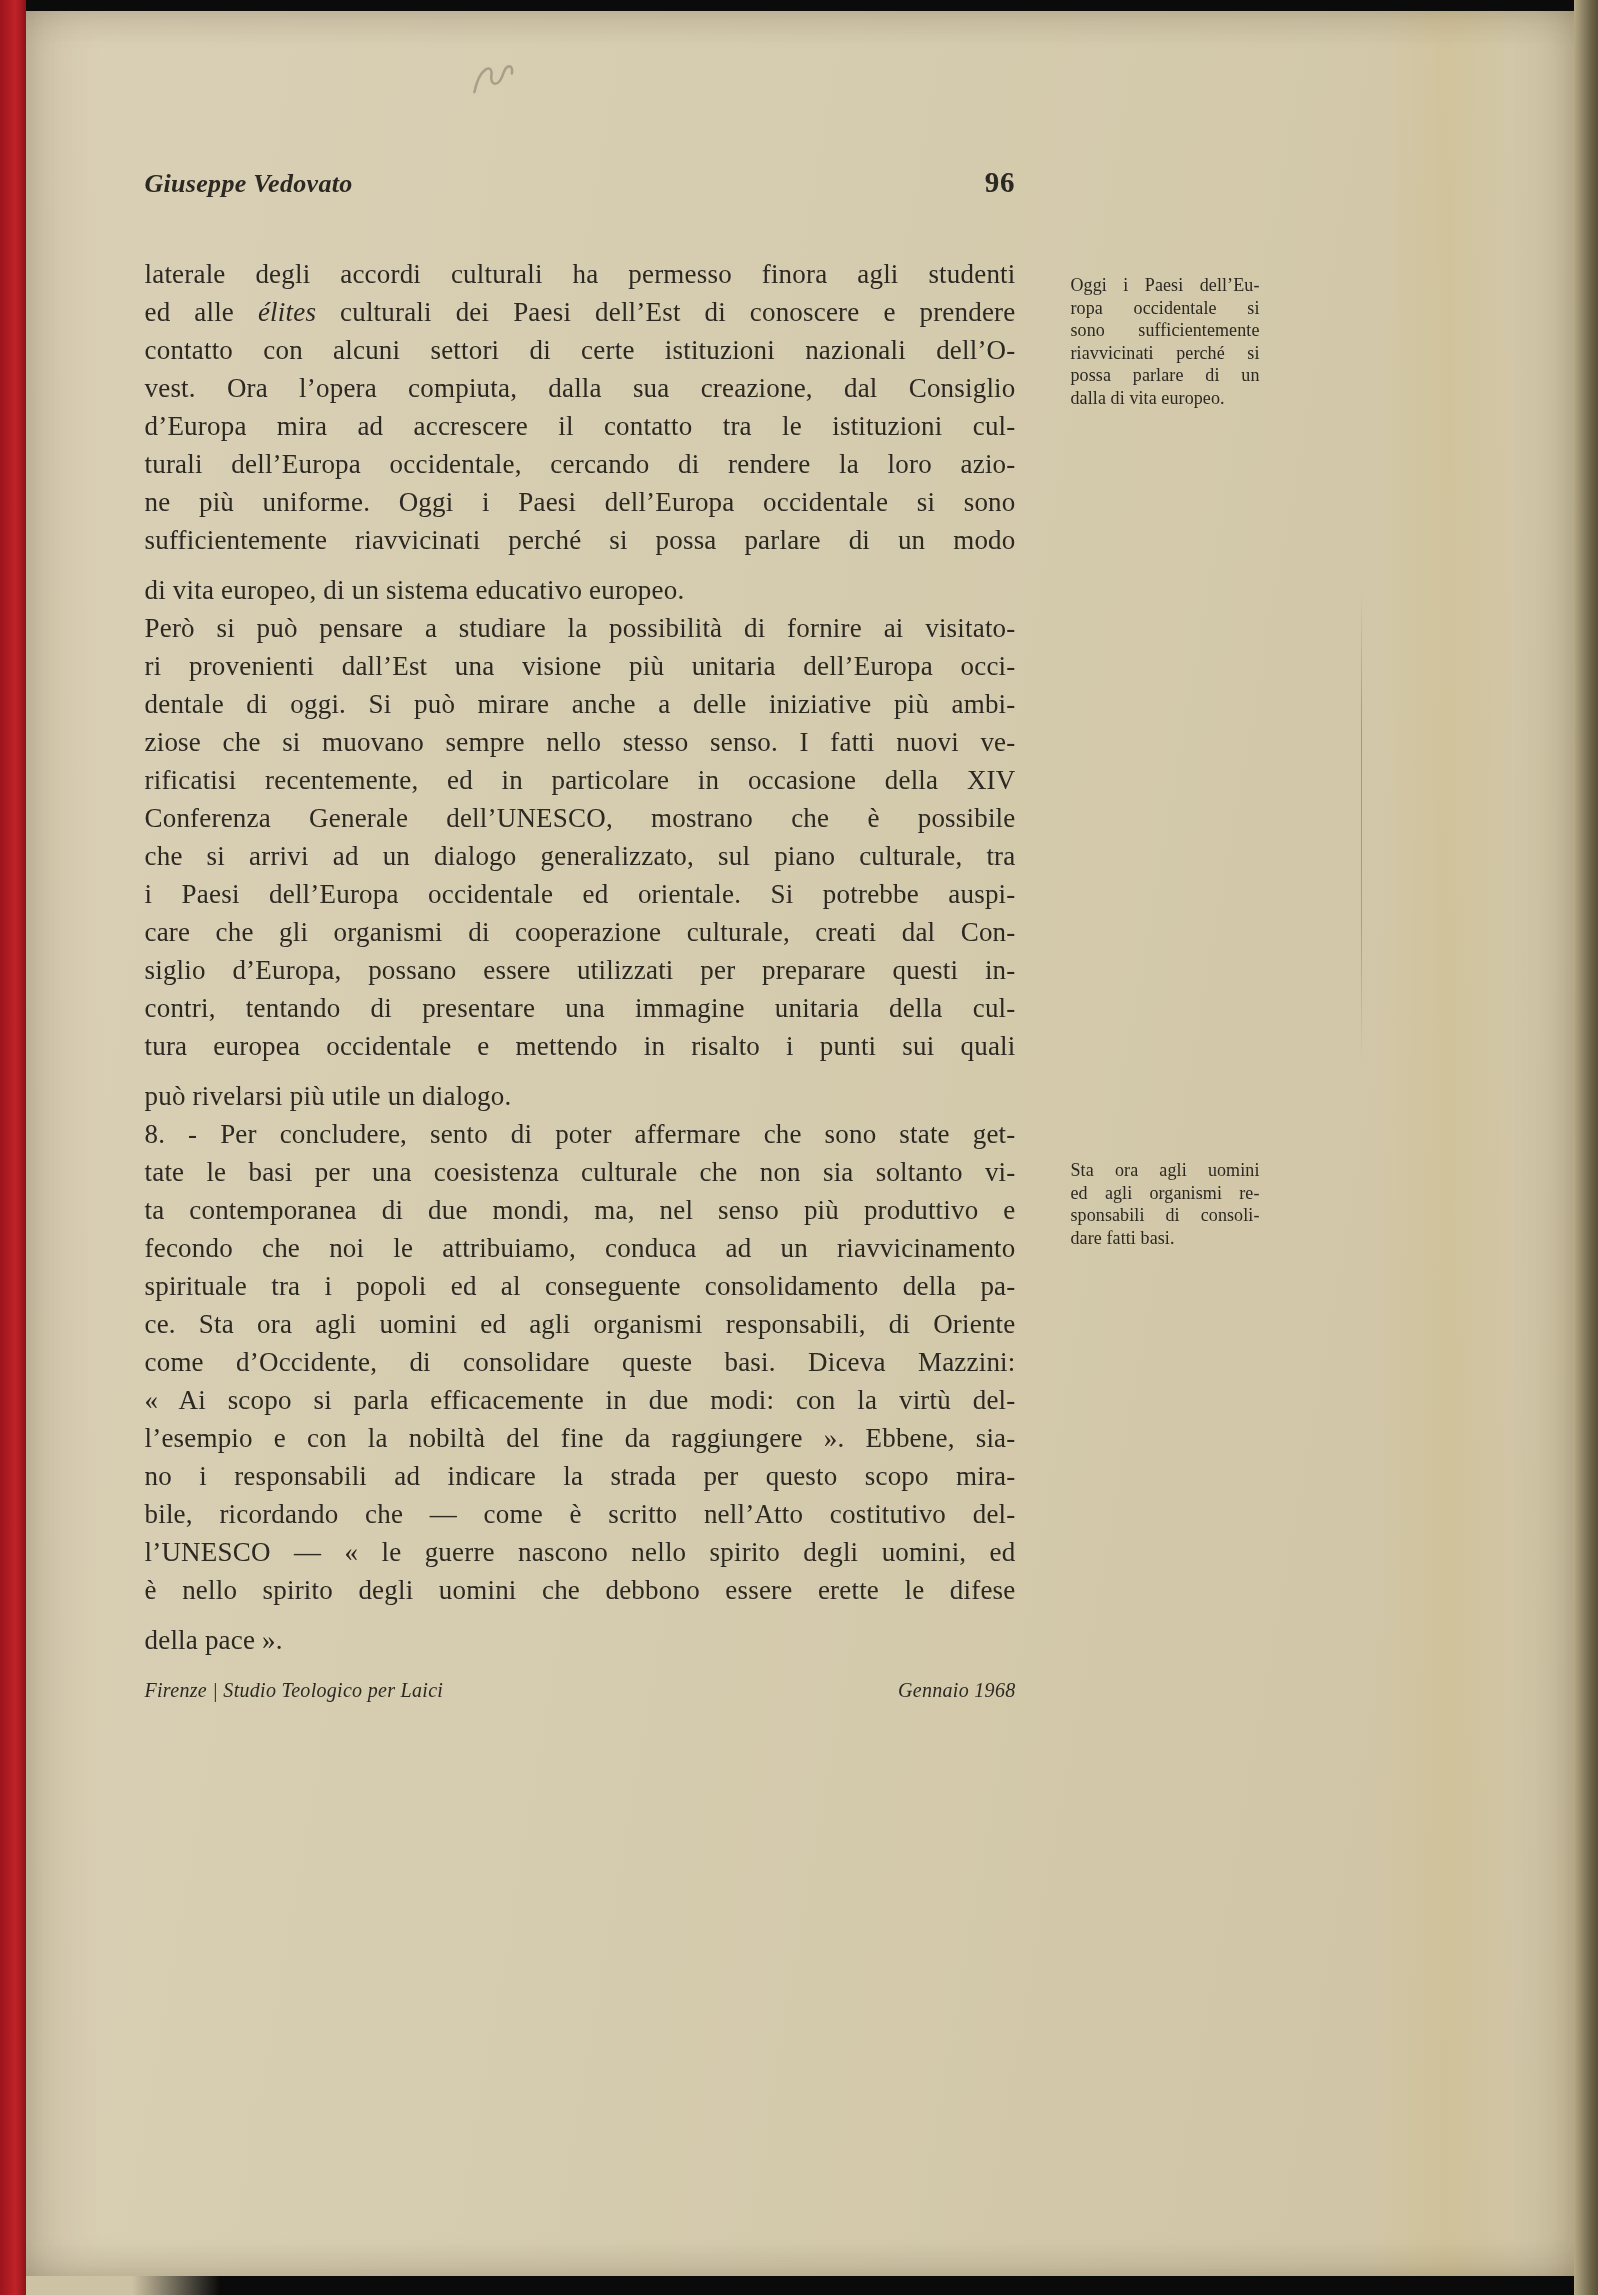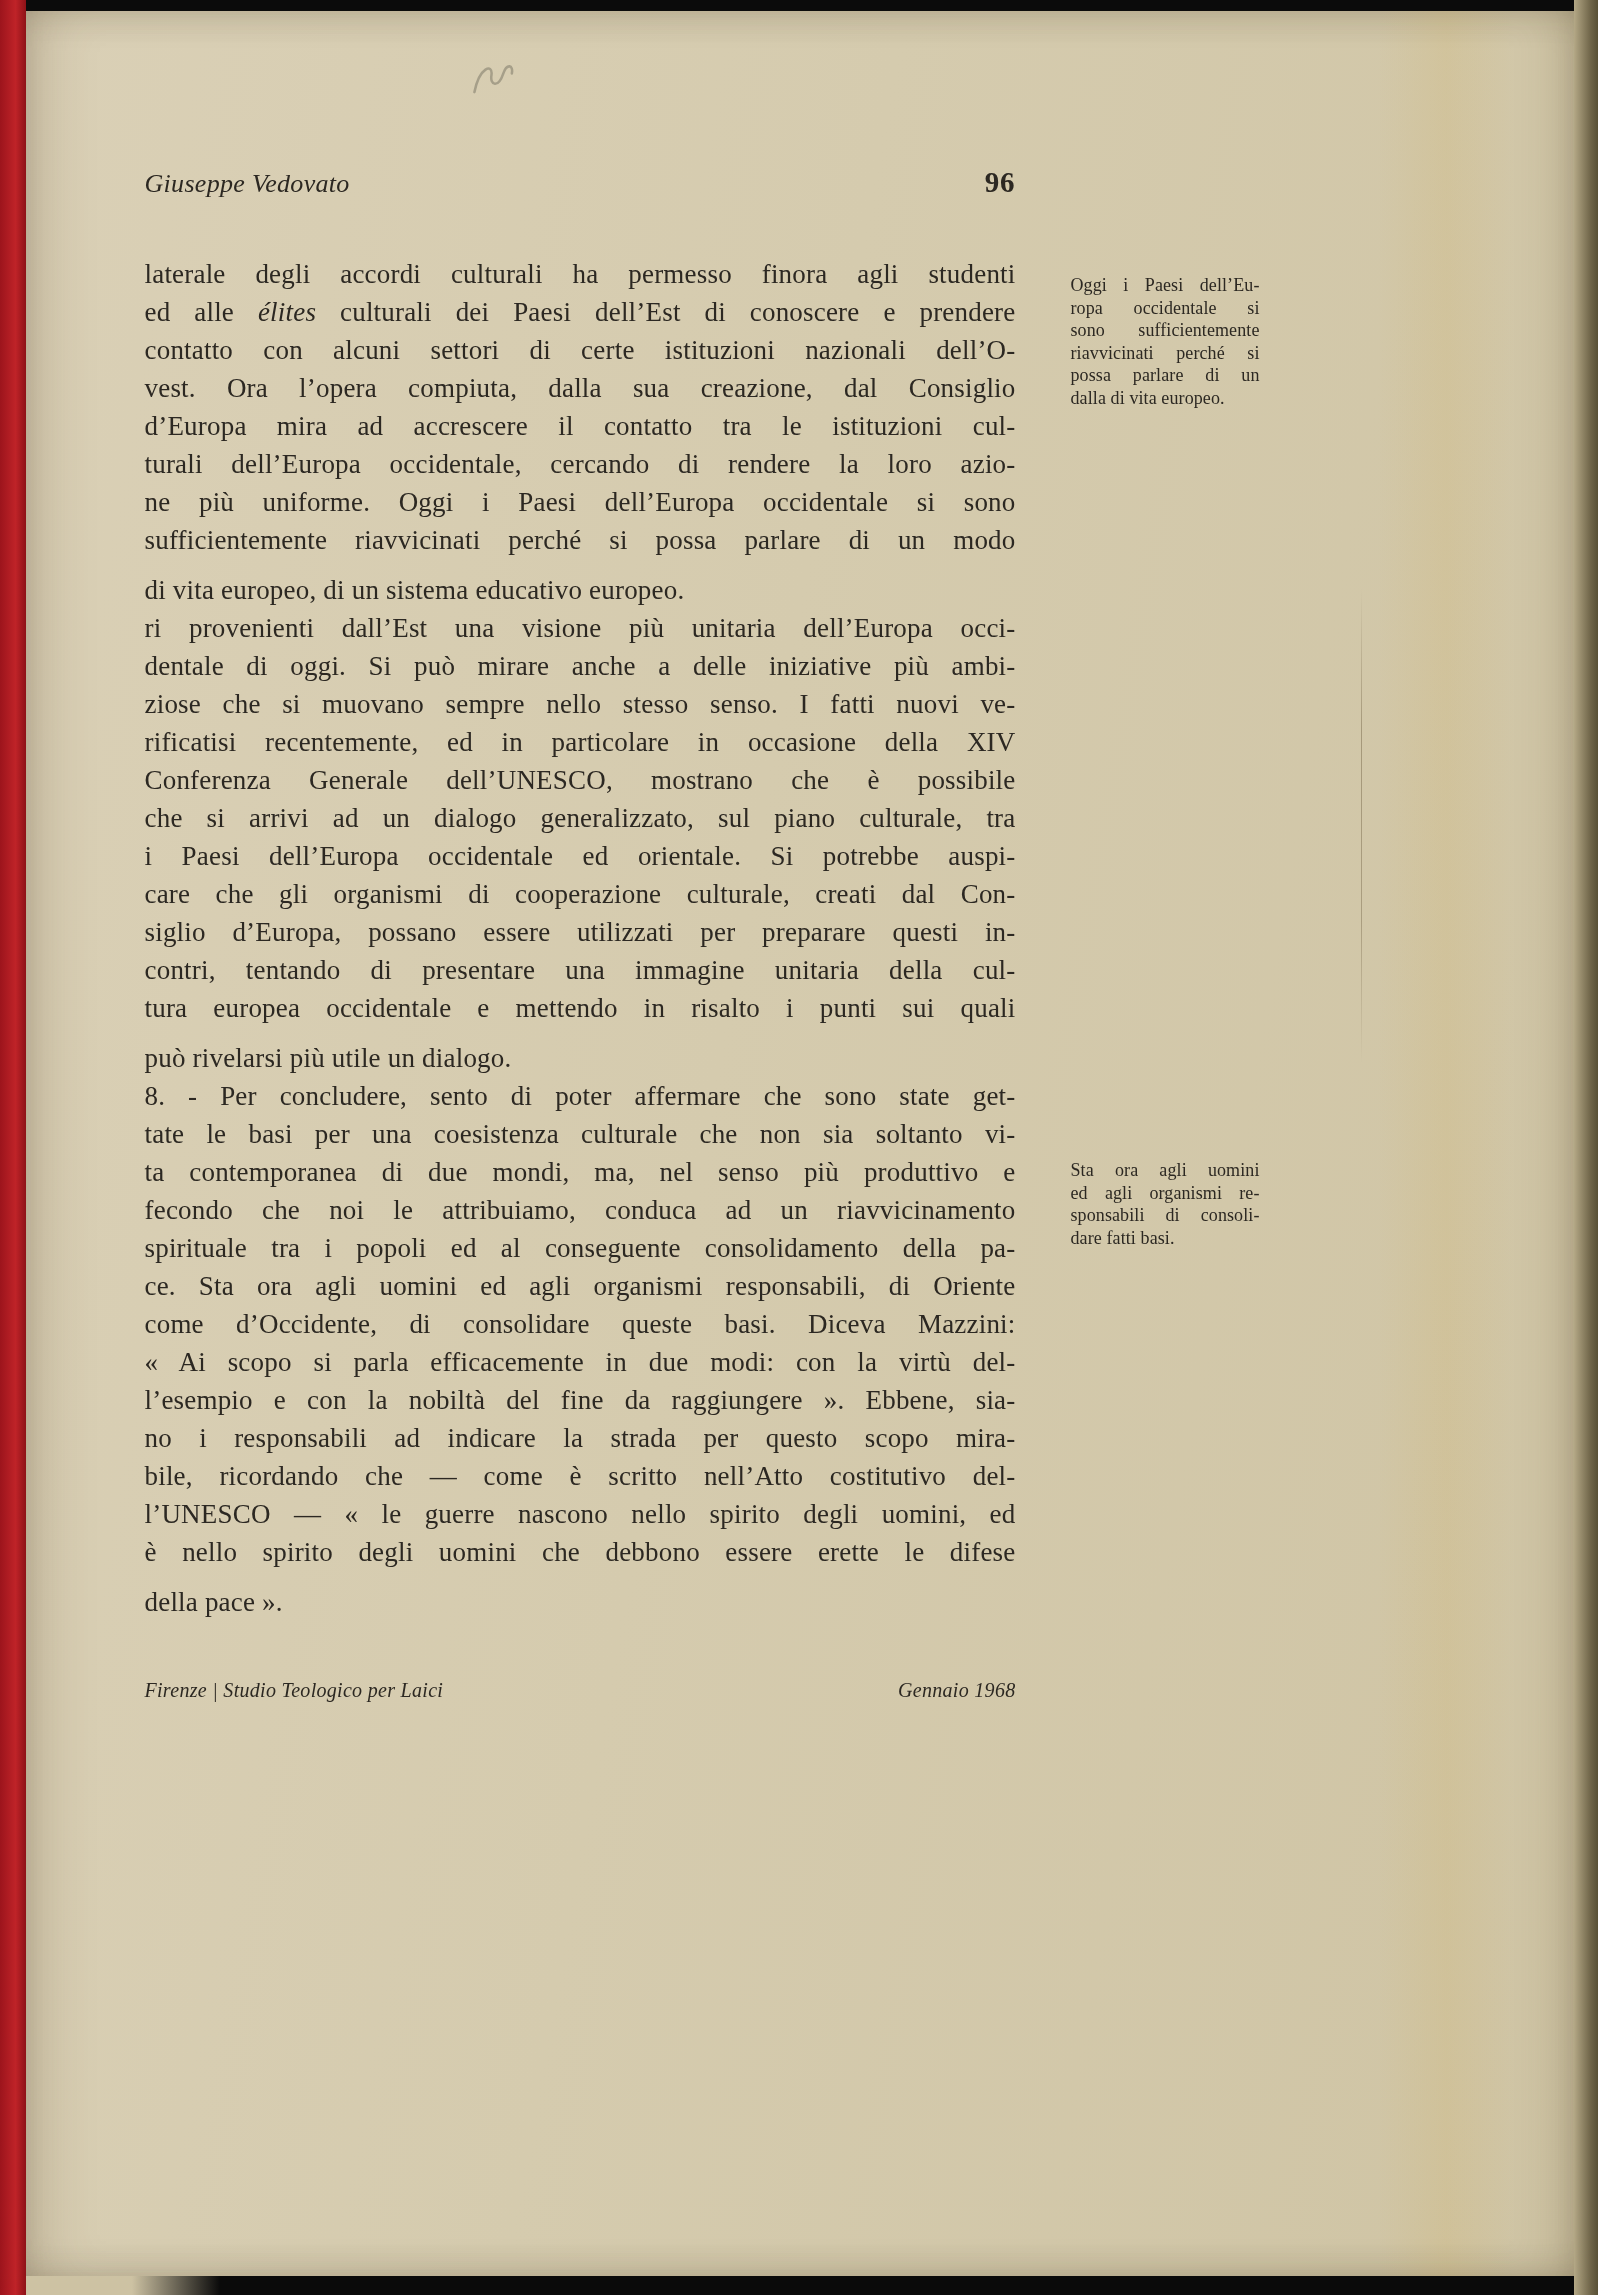--- a/index.html
+++ b/index.html
@@ -34,21 +34,21 @@
     background: linear-gradient(to right, #b4a886, #6e6448 70%, #585036);
   }
   .red-strip {
     position: absolute; top: 0; left: 0; width: 25.5px; height: 100%;
     background: linear-gradient(to right, var(--binding-red, #9c141c), #bf2328 60%, #8e1218);
   }
   .header-row {
     position: absolute; left: 119px; top: 156px; width: 871px;
     display: flex; justify-content: space-between; align-items: baseline;
   }
-  .author { font-style: italic; font-size: 26px; letter-spacing: 0.3px; }
+  .author { font-style: italic; font-size: 26px; letter-spacing: 0.3px; font-weight: bold; }
   .pagenum { font-weight: bold; font-size: 29px; letter-spacing: 0.9px; }
   .body-text {
     position: absolute; left: 119px; top: 245px; width: 871px;
     font-size: 27px; line-height: 38px; letter-spacing: 0.2px;
   }
   .para { margin: 0; }
   .line { text-align: justify; text-align-last: justify; }
   .line.last { text-align-last: left; margin-top: 12px; }
   .margin-note {
     position: absolute; left: 1022px; width: 189px;
@@ -95,20 +95,21 @@
           <div class="line">ed alle <i>élites</i> culturali dei Paesi dell’Est di conoscere e prendere</div>
           <div class="line">contatto con alcuni settori di certe istituzioni nazionali dell’O-</div>
           <div class="line">vest. Ora l’opera compiuta, dalla sua creazione, dal Consiglio</div>
           <div class="line">d’Europa mira ad accrescere il contatto tra le istituzioni cul-</div>
           <div class="line">turali dell’Europa occidentale, cercando di rendere la loro azio-</div>
           <div class="line">ne più uniforme. Oggi i Paesi dell’Europa occidentale si sono</div>
           <div class="line">sufficientemente riavvicinati perché si possa parlare di un modo</div>
           <div class="line last">di vita europeo, di un sistema educativo europeo.</div>
         </div>
         <div class="para">
+          <div class="line">Però si può pensare a studiare la possibilità di fornire ai visitato-</div>
           <div class="line">ri provenienti dall’Est una visione più unitaria dell’Europa occi-</div>
           <div class="line">dentale di oggi. Si può mirare anche a delle iniziative più ambi-</div>
           <div class="line">ziose che si muovano sempre nello stesso senso. I fatti nuovi ve-</div>
           <div class="line">rificatisi recentemente, ed in particolare in occasione della XIV</div>
           <div class="line">Conferenza Generale dell’UNESCO, mostrano che è possibile</div>
           <div class="line">che si arrivi ad un dialogo generalizzato, sul piano culturale, tra</div>
           <div class="line">i Paesi dell’Europa occidentale ed orientale. Si potrebbe auspi-</div>
           <div class="line">care che gli organismi di cooperazione culturale, creati dal Con-</div>
           <div class="line">siglio d’Europa, possano essere utilizzati per preparare questi in-</div>
           <div class="line">contri, tentando di presentare una immagine unitaria della cul-</div>

